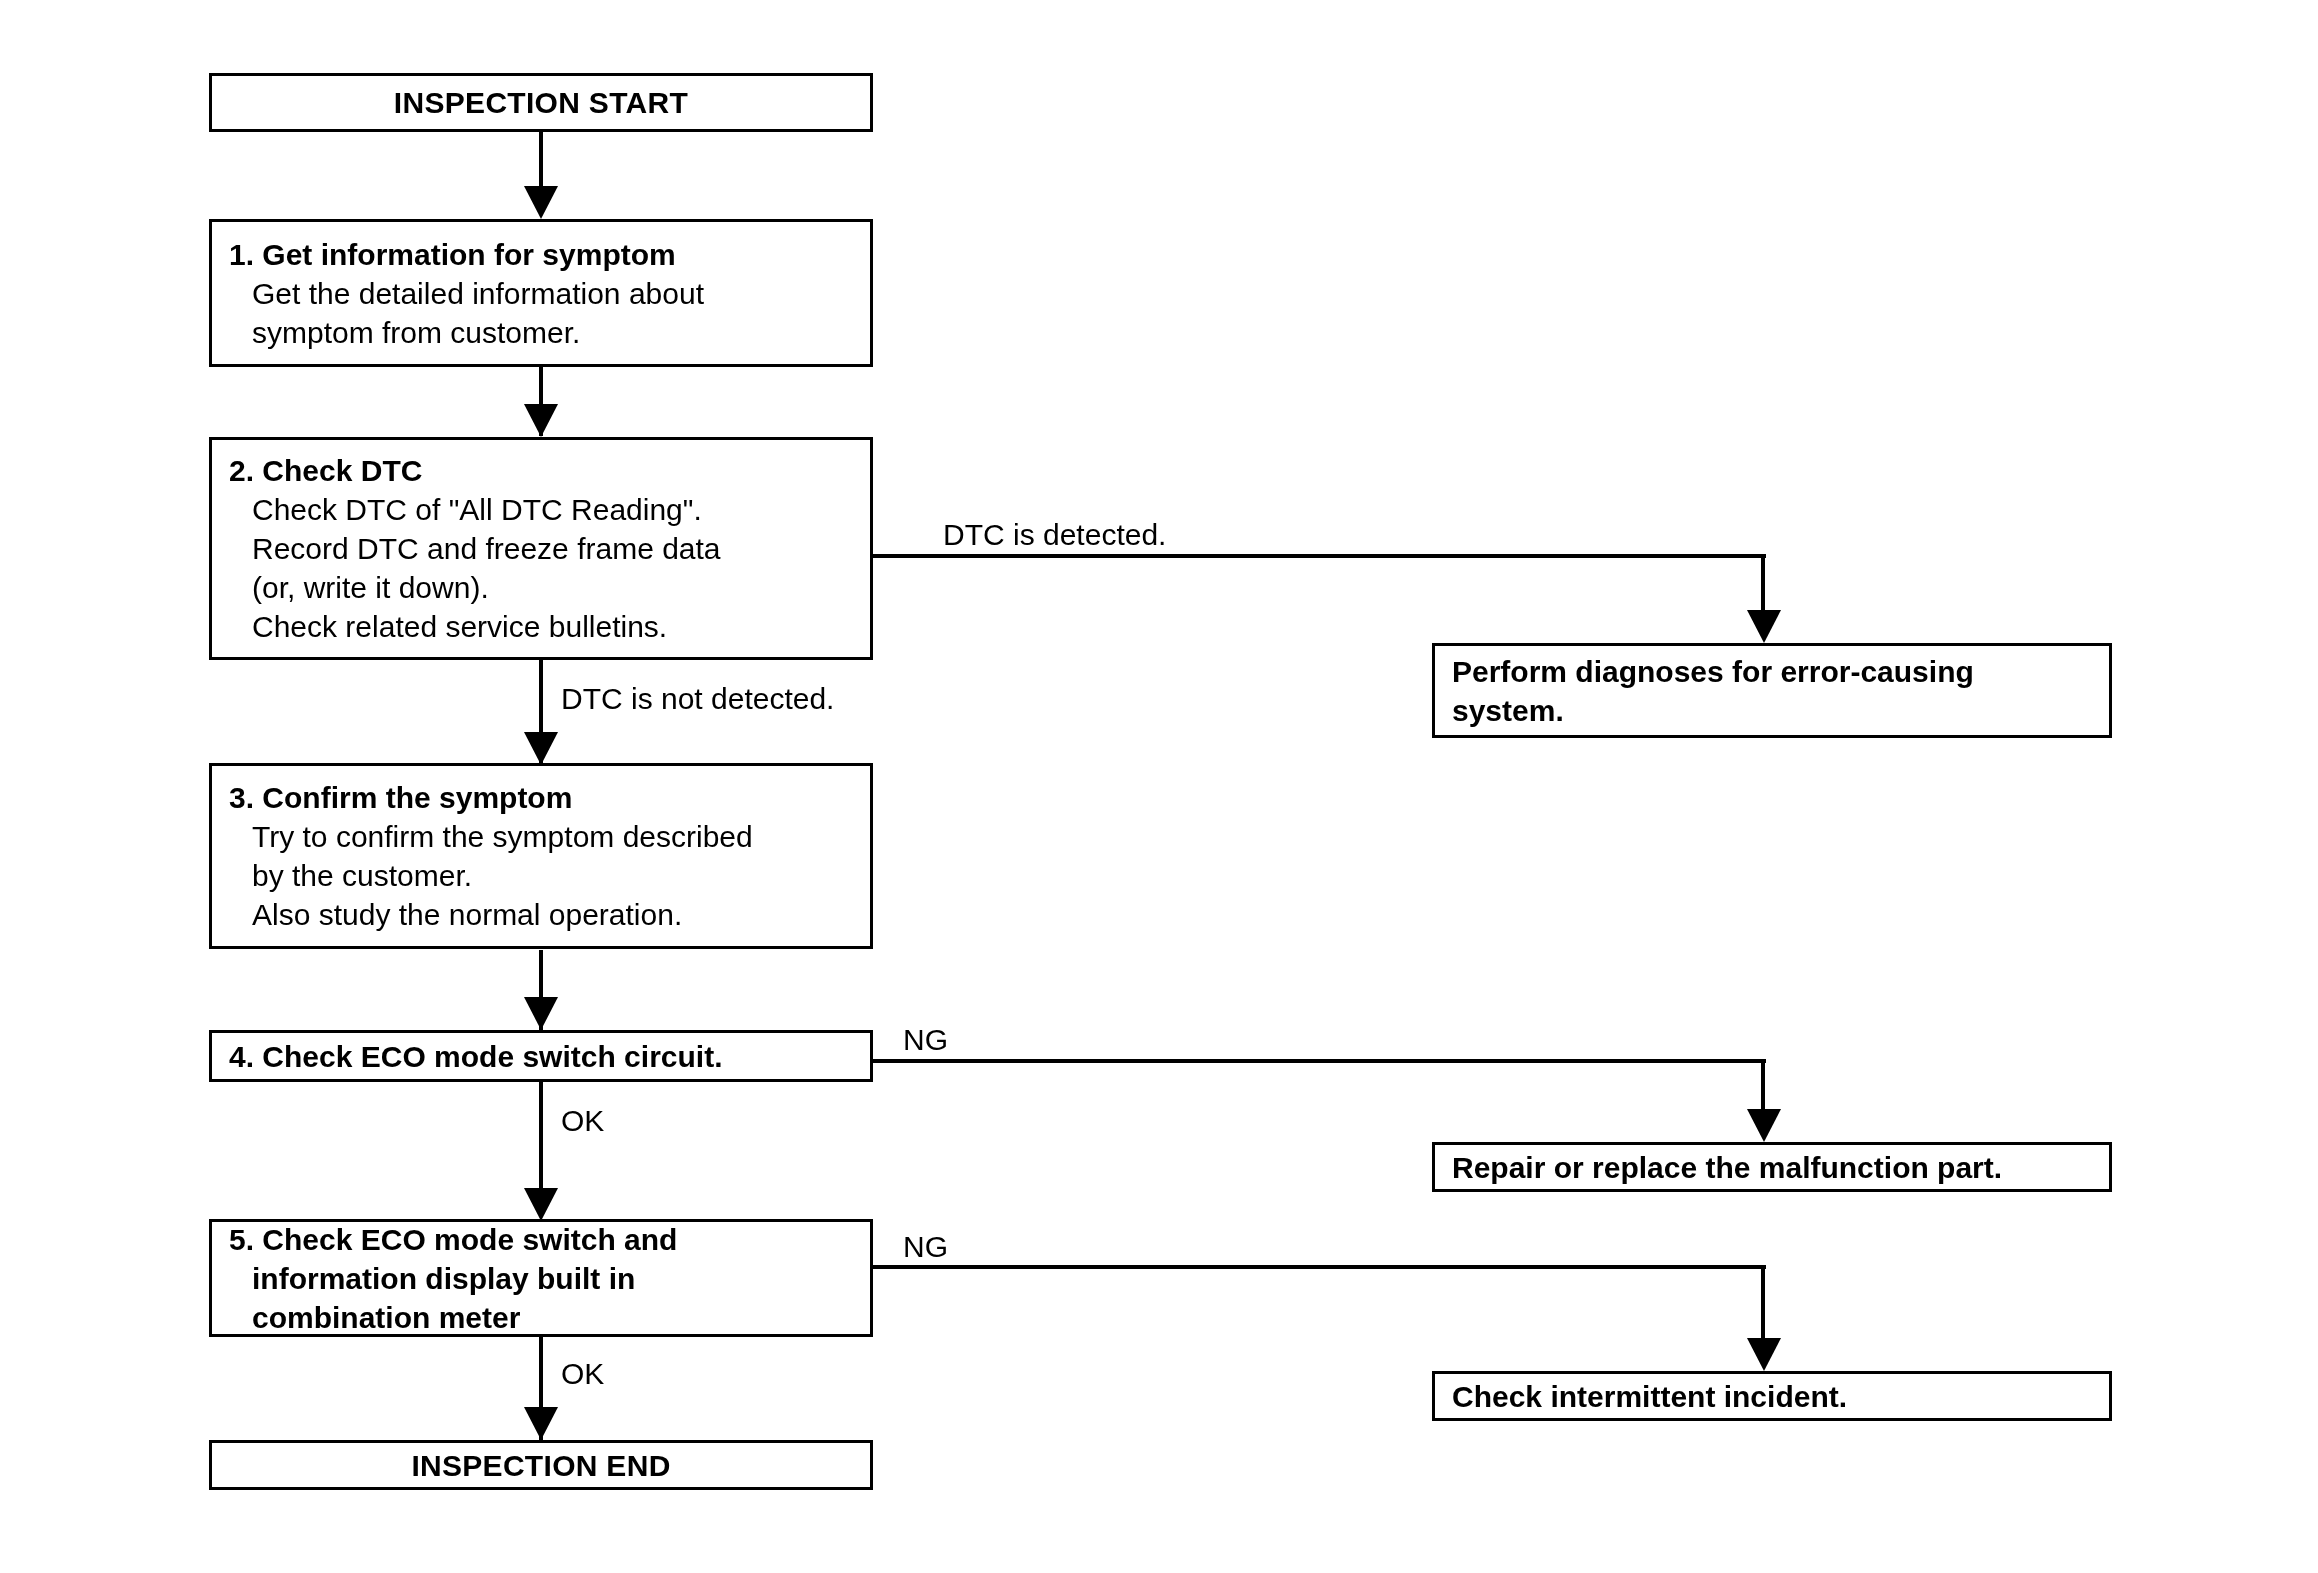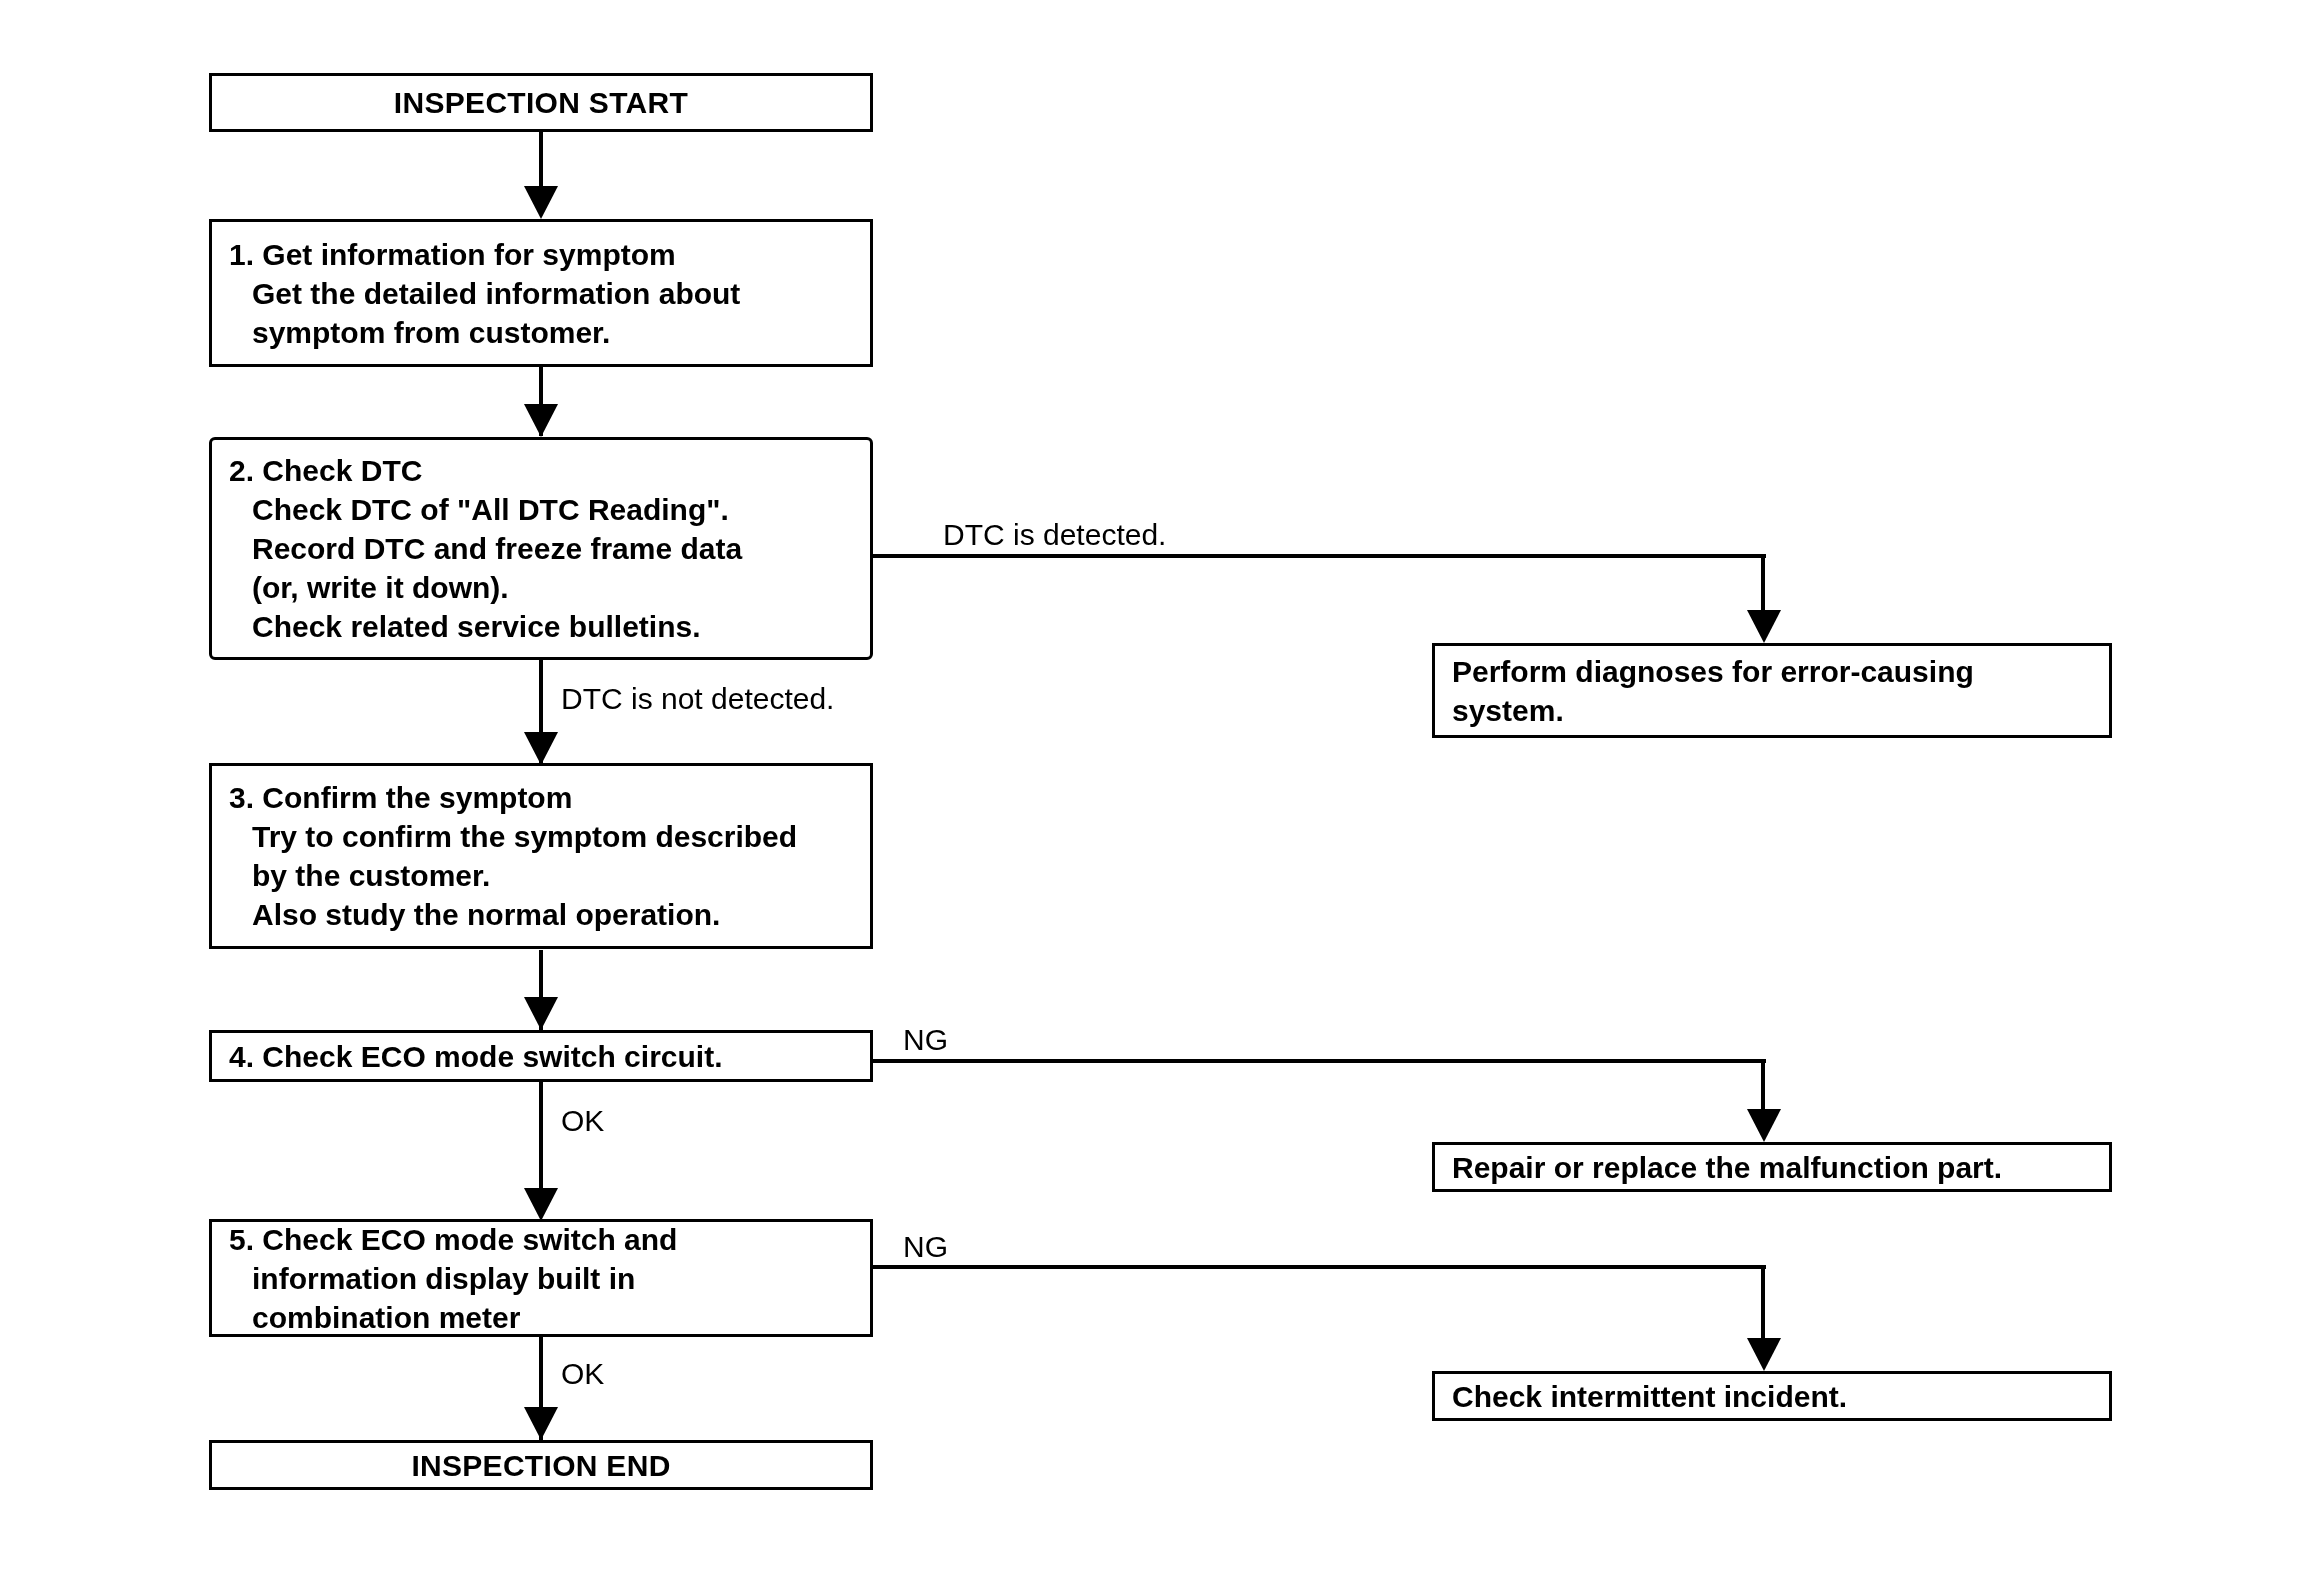--- a/index.html
+++ b/index.html
@@ -35,21 +35,21 @@
   }
   .box-text.center {
     align-items: center;
     font-weight: bold;
     letter-spacing: 0.3px;
   }
   .box-text.left {
     align-items: flex-start;
     padding-left: 17px;
   }
-  .ln { display: block; font-weight: bold; }
+  .ln { display: block; }
   .bold { font-weight: bold; }
   .indent { padding-left: 23px; }
   
   .vline {
     position: absolute;
     width: 4px;
     background: #000000;
   }
   .hline {
     position: absolute;
@@ -88,21 +88,21 @@
     <div class="box-text left">
       <span class="ln bold">1. Get information for symptom</span>
       <span class="ln indent">Get the detailed information about</span>
       <span class="ln indent">symptom from customer.</span>
     </div>
   </div>
 
   <div class="vline" style="left:539px; top:367px; height:69px;"></div>
   <div class="arrowhead" style="left:524px; top:404px;"></div>
 
-  <div class="box" style="left:209px; top:437px; width:664px; height:223px;border-radius:6px;">
+  <div class="box" style="left:209px; top:437px; width:664px; height:223px;">
     <div class="box-text left">
       <span class="ln bold">2. Check DTC</span>
       <span class="ln indent">Check DTC of "All DTC Reading".</span>
       <span class="ln indent">Record DTC and freeze frame data</span>
       <span class="ln indent">(or, write it down).</span>
       <span class="ln indent">Check related service bulletins.</span>
     </div>
   </div>
 
   <div class="edge-label" style="left:903px; top:520px;margin-left:40px;">DTC is detected.</div>

